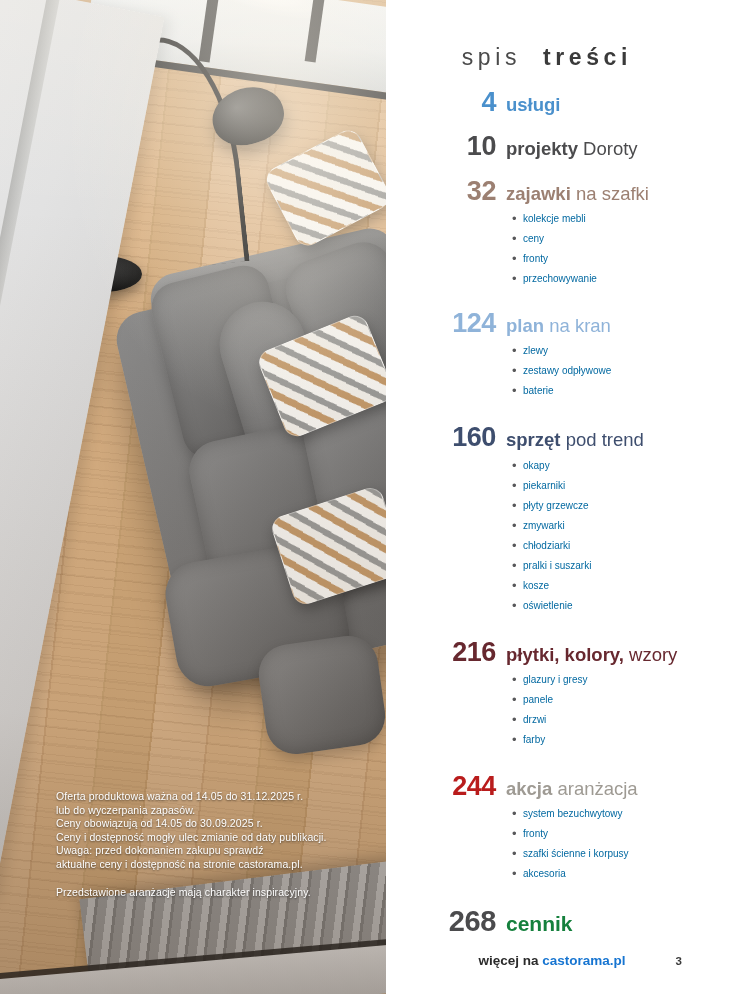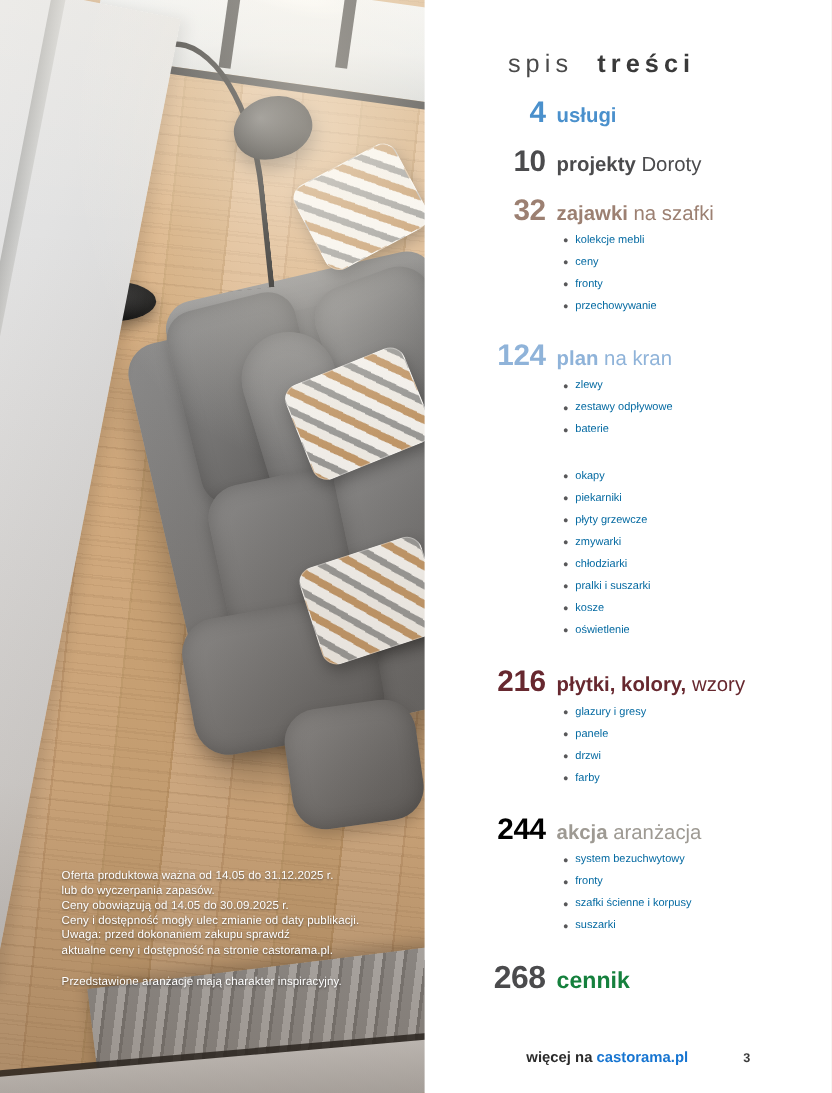--- a/index.html
+++ b/index.html
@@ -435,20 +435,26 @@
           </div>
         </div>
         <ul class="sub">
           <li>zlewy</li>
           <li>zestawy odpływowe</li>
           <li>baterie</li>
         </ul>
       </div>
 
       <div class="entry e-sprzet">
+        <div class="entry-head">
+          <div class="num" style="color:#3e4e6e">160</div>
+          <div class="heading" style="color:#3e4e6e">
+            <span class="b">sprzęt</span><span class="n"> pod trend</span>
+          </div>
+        </div>
         <ul class="sub">
           <li>okapy</li>
           <li>piekarniki</li>
           <li>płyty grzewcze</li>
           <li>zmywarki</li>
           <li>chłodziarki</li>
           <li>pralki i suszarki</li>
           <li>kosze</li>
           <li>oświetlenie</li>
         </ul>
@@ -464,30 +470,30 @@
         <ul class="sub">
           <li>glazury i gresy</li>
           <li>panele</li>
           <li>drzwi</li>
           <li>farby</li>
         </ul>
       </div>
 
       <div class="entry e-akcja">
         <div class="entry-head">
-          <div class="num" style="color:#000000">244</div>
+          <div class="num" style="color:#b91c1c">244</div>
           <div class="heading" style="color:#9e9a93">
             <span class="b">akcja</span><span class="n"> aranżacja</span>
           </div>
         </div>
         <ul class="sub">
           <li>system bezuchwytowy</li>
           <li>fronty</li>
           <li>szafki ścienne i korpusy</li>
-          <li>suszarki</li>
+          <li>akcesoria</li>
         </ul>
       </div>
 
       <div class="entry e-cennik">
         <div class="entry-head">
           <div class="num" style="color:#4b4b4d">268</div>
           <div class="heading" style="color:#15803d">
             <span class="b">cennik</span><span class="n"></span>
           </div>
         </div>

